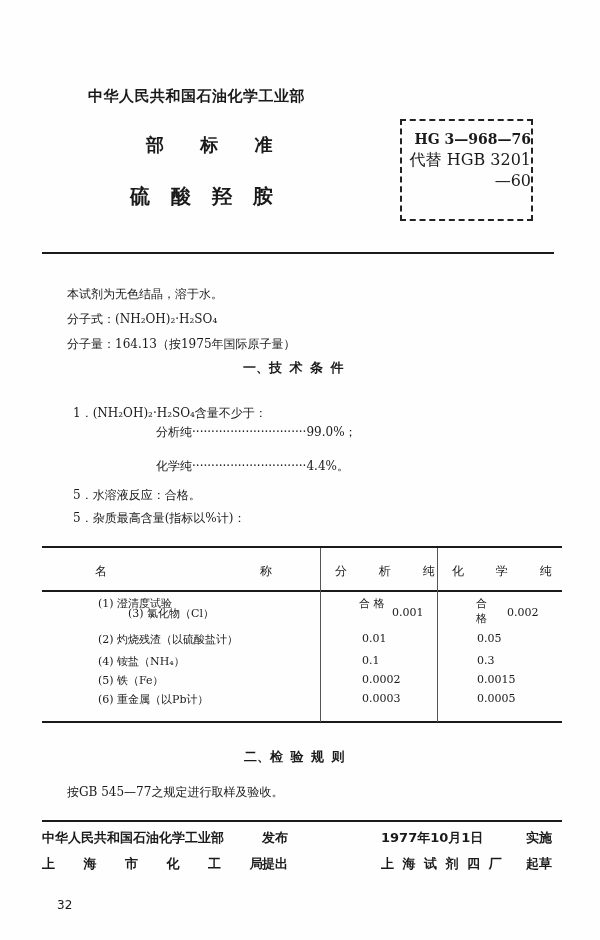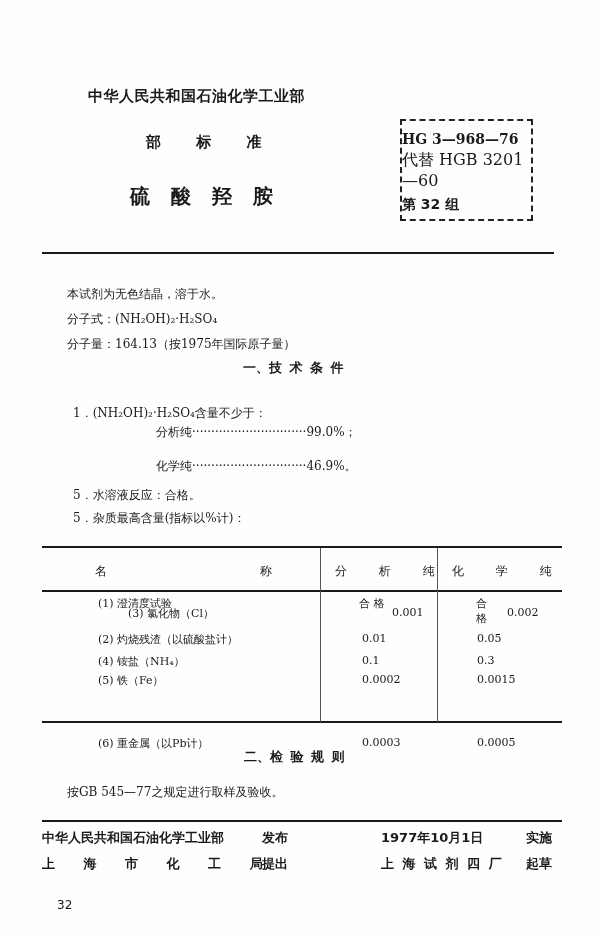--- a/index.html
+++ b/index.html
@@ -6,26 +6,26 @@
   body {
     width: 600px; height: 940px; background: #fefefe; position: relative;
     font-family: "DejaVu Serif", "Liberation Serif", serif; color: #1a1a1a; overflow: hidden;
   }
   .abs { position: absolute; white-space: nowrap; }
   .bold { font-weight: bold; font-family: "DejaVu Sans", sans-serif; }
   .hline { position: absolute; background: #1a1a1a; }
   .vline { position: absolute; background: #555; width: 1px; }
 
   #ministry { left: 88px; top: 87px; font-size: 15px; letter-spacing: 0.5px; }
-  #std-type { left: 146px; top: 133px; font-size: 15px; word-spacing: 30px; }
+  #std-type { left: 146px; top: 133px; font-size: 18px; word-spacing: 30px; }
   #title { left: 130px; top: 183px; font-size: 20px; word-spacing: 14px; }
 
   #code-box {
     position: absolute; left: 400px; top: 119px; width: 133px; height: 102px;
-    border: 2px dashed #222; box-sizing: border-box; text-align: left;
+    border: 2px dashed #222; box-sizing: border-box; text-align: right;
   }
   #code-box .code { margin-top: 10px; font-size: 14px; font-weight: bold; }
   #code-box .replace { margin-top: 3px; font-size: 16px; }
   #code-box .group { margin-top: 6px; font-size: 14px; font-weight: bold; font-family: "DejaVu Sans", sans-serif; }
 
   .para { font-size: 12px; }
   #intro1 { left: 67px; top: 286px; }
   #intro2 { left: 67px; top: 311px; }
   #intro3 { left: 67px; top: 336px; }
 
@@ -74,36 +74,35 @@
 </head>
 <body>
 
 <div class="abs bold" id="ministry">中华人民共和国石油化学工业部</div>
 <div class="abs bold" id="std-type">部 标 准</div>
 <div class="abs bold" id="title">硫 酸 羟 胺</div>
 
 <div id="code-box">
   <div class="code">HG 3—968—76</div>
   <div class="replace">代替 HGB 3201—60</div>
-  <div class="group">第 32 组</div>
 </div>
 
 <div class="hline" style="left:42px;top:252px;width:512px;height:2px;"></div>
 
 <div class="abs para" id="intro1">本试剂为无色结晶，溶于水。</div>
 <div class="abs para" id="intro2">分子式：(NH₂OH)₂·H₂SO₄</div>
 <div class="abs para" id="intro3">分子量：164.13（按1975年国际原子量）</div>
 
 <div class="abs bold" id="sec1">一、技 术 条 件</div>
 <div class="abs" id="item1">1．(NH₂OH)₂·H₂SO₄含量不少于：</div>
 <div class="abs grade" id="grade1">
   <span>分析纯</span><span>······························</span><span>99.0%；</span>
 </div>
 <div class="abs grade" id="grade2">
-  <span>化学纯</span><span>······························</span><span>46.9%。</span>
+  <span>化学纯</span><span>······························</span><span>4.4%。</span>
 </div>
 <div class="abs" id="item2">5．水溶液反应：合格。</div>
 <div class="abs" id="item3">5．杂质最高含量(指标以%计)：</div>
 
 <div>
   <div class="hline" id="tbl-top"></div>
   <div class="hline" id="tbl-head-bot"></div>
   <div class="hline" id="tbl-bot"></div>
   <div class="vline" id="vl1"></div>
   <div class="vline" id="vl2"></div>
@@ -131,21 +130,21 @@
   <div class="row" style="top:654px;">
     <span class="nm">(4) 铵盐（NH₄）</span>
     <span class="ar">0.1</span>
     <span class="cp">0.3</span>
   </div>
   <div class="row" style="top:673px;">
     <span class="nm">(5) 铁（Fe）</span>
     <span class="ar">0.0002</span>
     <span class="cp">0.0015</span>
   </div>
-  <div class="row" style="top:692px;margin-top:44px;">
+  <div class="row" style="top:692px;">
     <span class="nm">(6) 重金属（以Pb计）</span>
     <span class="ar">0.0003</span>
     <span class="cp">0.0005</span>
   </div>
 </div>
 
 <div class="abs bold" id="sec2">二、检 验 规 则</div>
 <div class="abs" id="rule-text">按GB 545—77之规定进行取样及验收。</div>
 
 <div class="hline" id="foot-line"></div>

